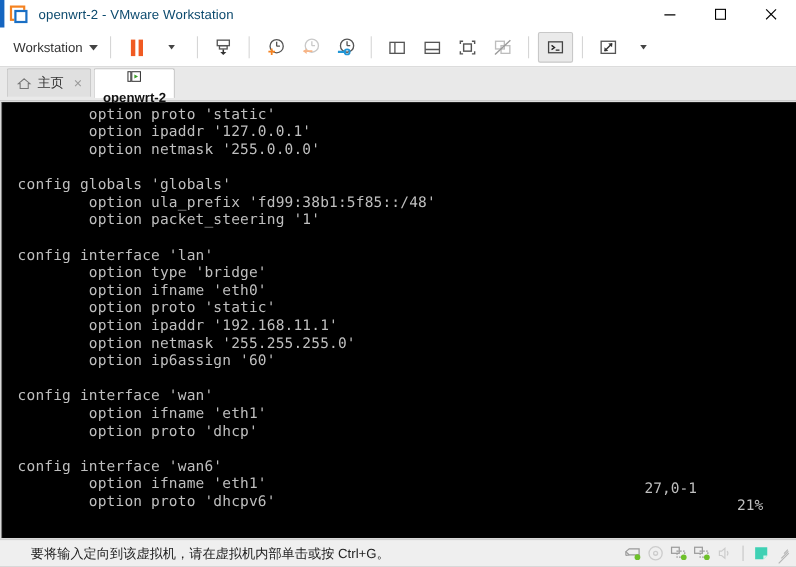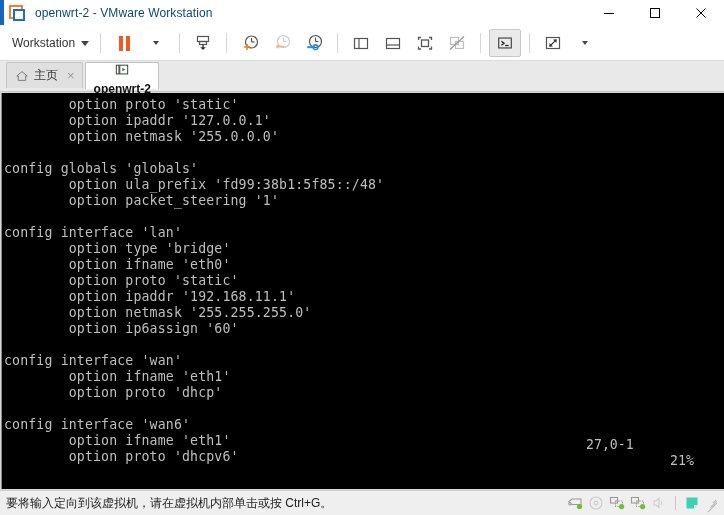--- a/index.html
+++ b/index.html
@@ -145,41 +145,41 @@
   .term {
     position: absolute; left: 0; top: 0; right: 0; bottom: 0;
     font-family: "DejaVu Sans Mono", "Liberation Mono", monospace;
     font-size: 13.2px;
     line-height: 16px;
     color: #bfbfbf;
     white-space: pre;
     padding-top: 4px;
     letter-spacing: 0.15px;
   }
-  .term-line { height: 16px; padding-left: 2px; }
+  .term-line { height: 16px; padding-left: 2px; margin-left: 12px; }
   .status-line {
     position: absolute; left: 0; right: 0; bottom: 4px;
     font-family: "DejaVu Sans Mono", "Liberation Mono", monospace;
     font-size: 13.2px; line-height: 16px;
     color: #bfbfbf; white-space: pre; padding-left: 20px;
   }
   .sl-pos { position: absolute; left: 584px; }
   .sl-pct { position: absolute; left: 668px; }
 
   
   .statusbar {
     height: 24px; flex: 0 0 24px;
     display: flex; align-items: center;
     background: #efefef;
     border-top: 1px solid #cfcfcf;
     font-size: 12px; color: #222;
     padding-left: 6px;
     position: relative;
   }
-  .sb-msg { white-space: nowrap; }
+  .sb-msg { white-space: nowrap; margin-left: 22px; }
   .sb-icons {
     position: absolute; right: 2px; top: 0; height: 24px;
     display: flex; align-items: center; gap: 3px;
   }
   .sb-ico { width: 18px; height: 18px; position: relative; }
   .sb-sep { width: 1px; height: 14px; background: #c6c6c6; margin: 0 4px; }
   .grip {
     width: 14px; height: 14px; margin-left: 2px; margin-right: 2px;
     position: relative;
   }

